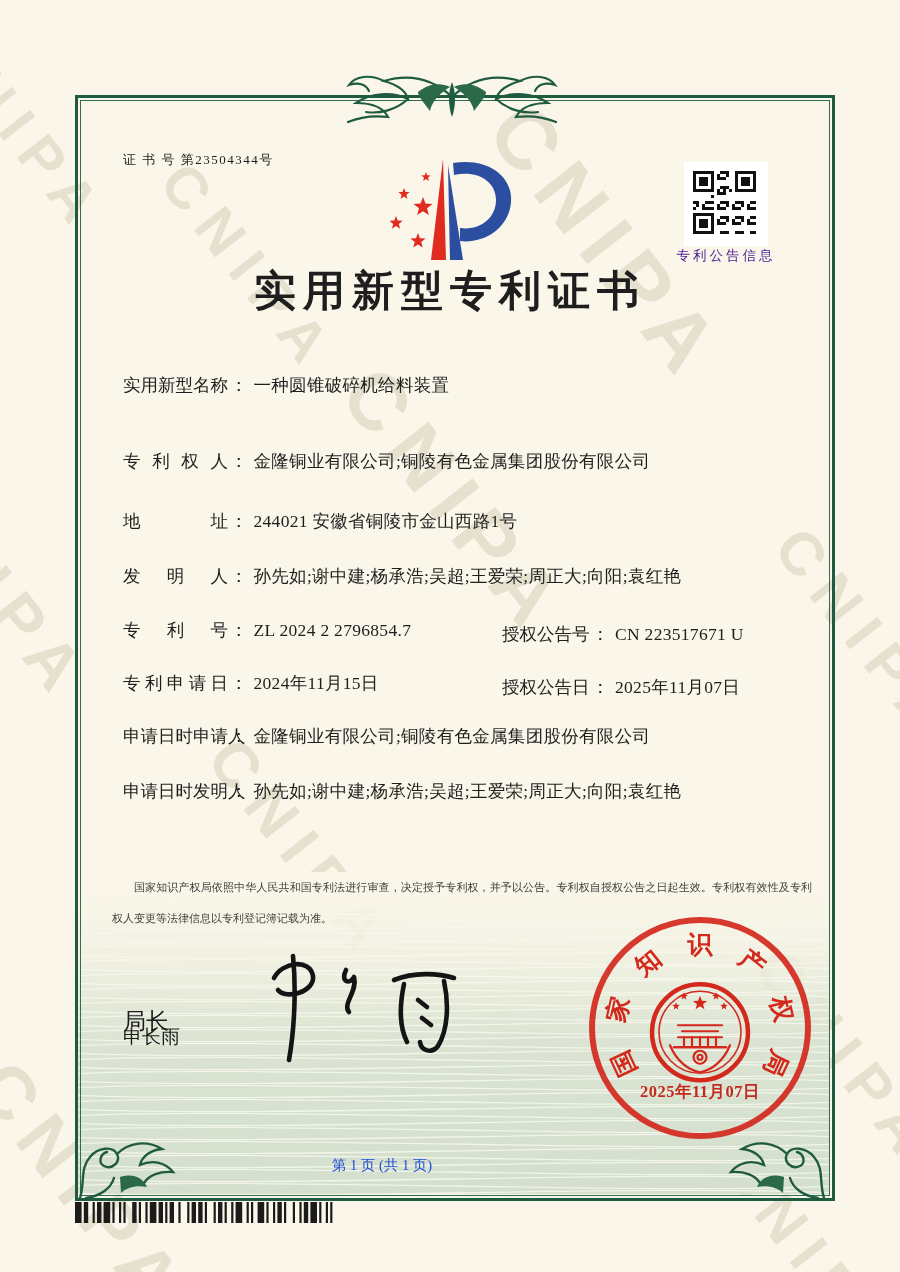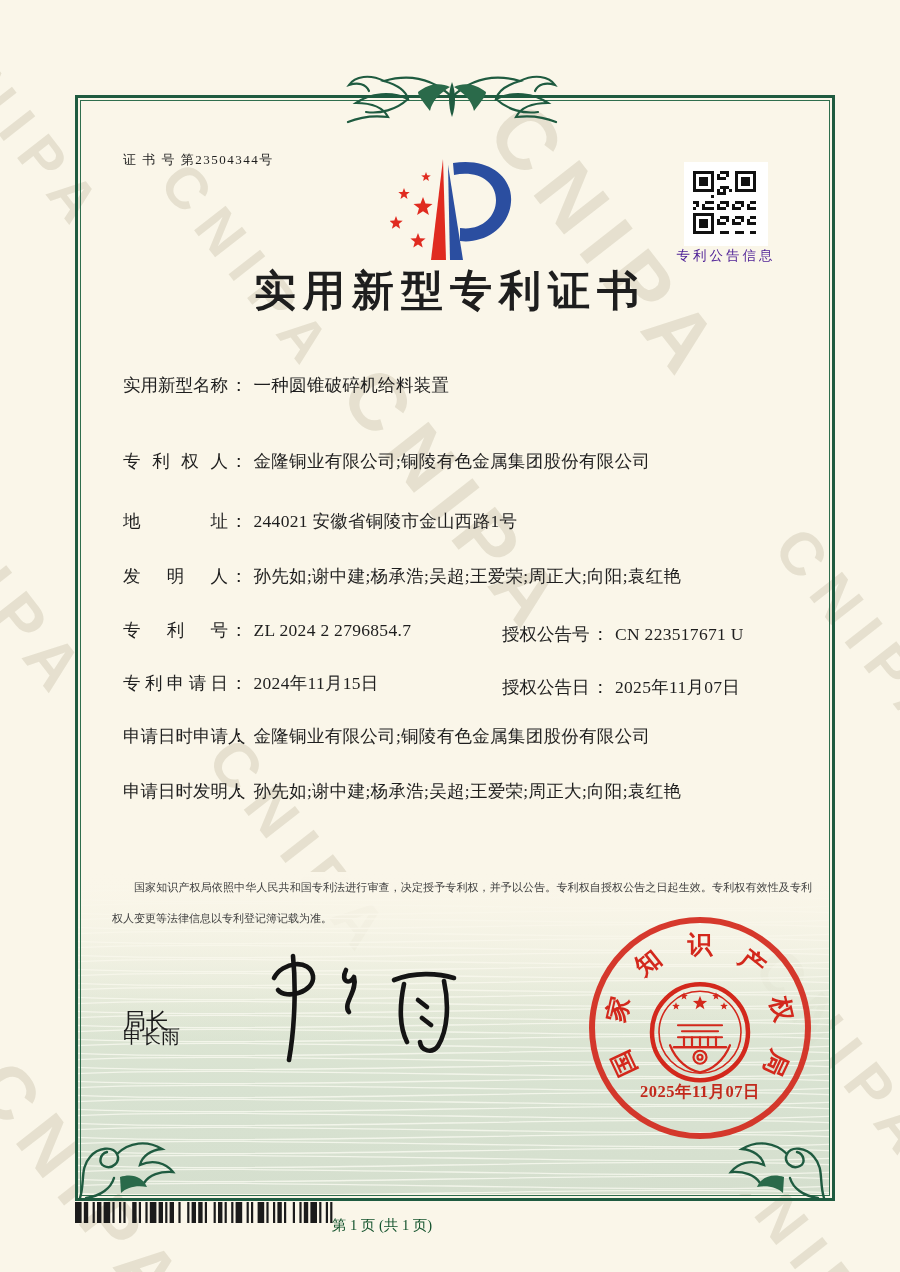--- a/index.html
+++ b/index.html
@@ -86,22 +86,22 @@
     font-size:25px; font-weight:bold; color:#d3281c;
     font-family:"Liberation Serif","DejaVu Serif",serif;
   }
   .seal-emblem{position:absolute; left:50%; top:50%; transform:translate(-50%,-46%);}
   .seal-date{
     position:absolute; left:0; width:100%; top:158px; text-align:center;
     font-size:16.5px; color:#c22a1d; letter-spacing:0.5px; font-weight:bold;
   }
   
   .page-num{
-    position:absolute; left:75px; top:1216px; width:614px; z-index:6;
-    text-align:center; font-size:14.5px; color:#14532d;
+    position:absolute; left:75px; top:1156px; width:614px; z-index:6;
+    text-align:center; font-size:14.5px; color:#1d4ed8;
   }
   .barcode{position:absolute; left:75px; top:1202px; z-index:6;}
 </style>
 </head>
 <body>
 
 <div class="page">
 
   <div id="wmlayer">
       <div class="wm" style="left: -30px; top: 10px; font-size: 58px;">CNIPA</div>

